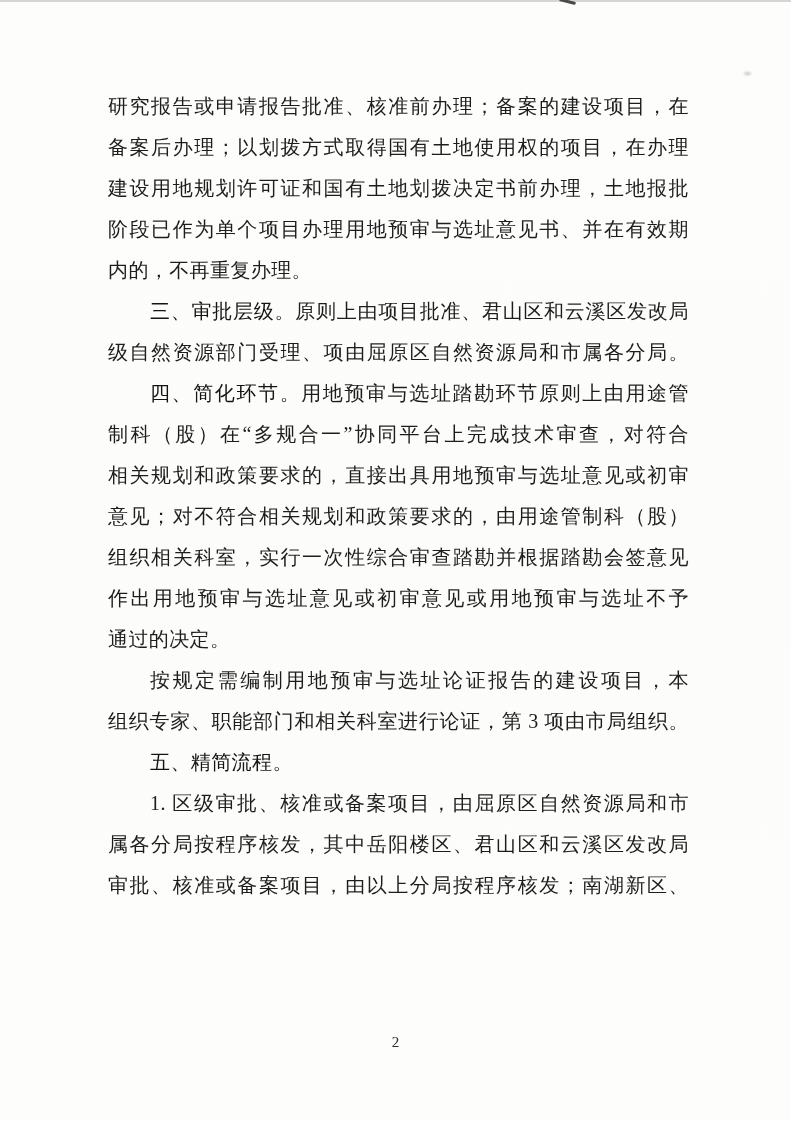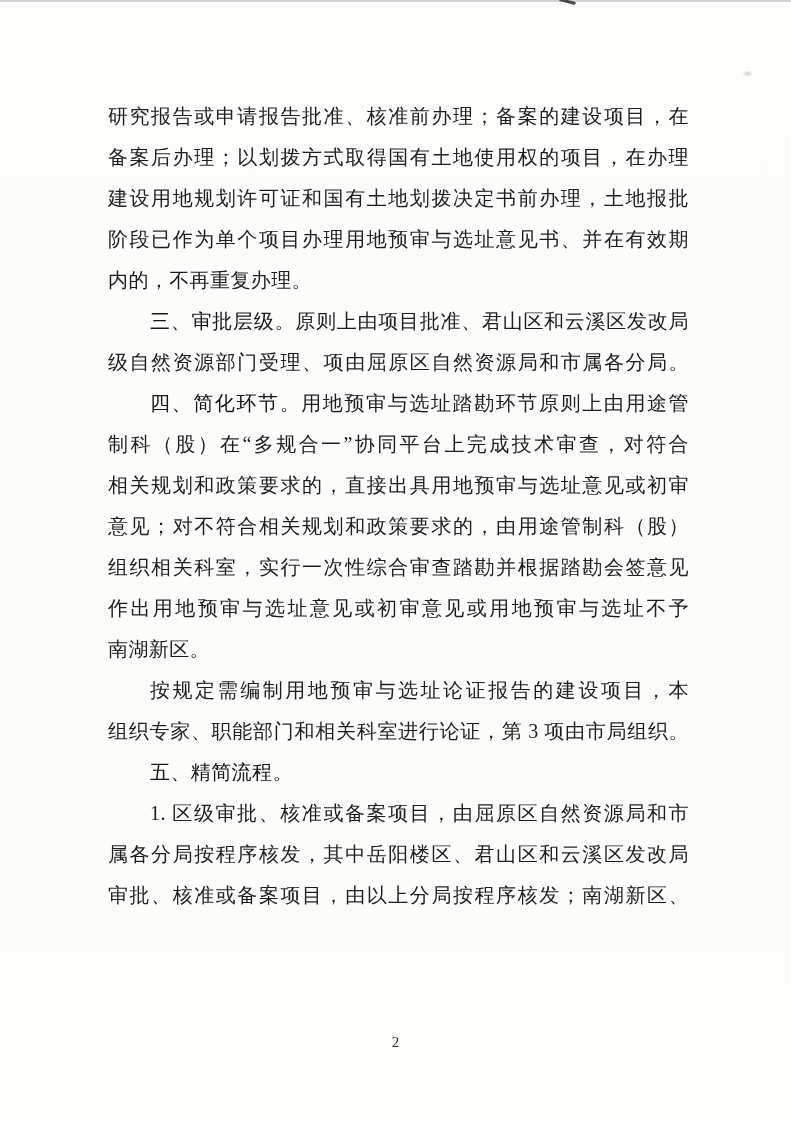--- a/index.html
+++ b/index.html
@@ -39,21 +39,21 @@
     position: absolute;
     left: 744px; top: 72px;
     width: 7px; height: 3px;
     background: #c9c9c9;
     border-radius: 50%;
     filter: blur(1px);
   }
   .content {
     position: absolute;
     left: 108px;
-    top: 96px;
+    top: 86px;
     width: 581px;
   }
   .doc-line {
     height: 41px;
     line-height: 41px;
     font-size: 20px;
     color: #1d1d1d;
     letter-spacing: 0.4px;
     text-align: justify;
     text-align-last: justify;
@@ -99,21 +99,21 @@
       <div class="doc-line"><span>阶段已作为单个项目办理用地预审与选址意见书、并在有效期</span></div>
       <div class="doc-line no-justify"><span>内的，不再重复办理。</span></div>
       <div class="doc-line indent"><span class="seg-bold">三、审批层级。</span><span>原则上由项目批准、君山区和云溪区发改局</span></div>
       <div class="doc-line"><span>级自然资源部门受理、项由屈原区自然资源局和市属各分局。</span></div>
       <div class="doc-line indent"><span class="seg-bold">四、简化环节。</span><span>用地预审与选址踏勘环节原则上由用途管</span></div>
       <div class="doc-line"><span>制科（股）在“多规合一”协同平台上完成技术审查，对符合</span></div>
       <div class="doc-line"><span>相关规划和政策要求的，直接出具用地预审与选址意见或初审</span></div>
       <div class="doc-line"><span>意见；对不符合相关规划和政策要求的，由用途管制科（股）</span></div>
       <div class="doc-line"><span>组织相关科室，实行一次性综合审查踏勘并根据踏勘会签意见</span></div>
       <div class="doc-line"><span>作出用地预审与选址意见或初审意见或用地预审与选址不予</span></div>
-      <div class="doc-line no-justify"><span>南湖新区。</span></div>
+      <div class="doc-line no-justify"><span>通过的决定。</span></div>
       <div class="doc-line indent"><span>按规定需编制用地预审与选址论证报告的建设项目，本</span></div>
       <div class="doc-line"><span>组织专家、职能部门和相关科室进行论证，第 3 项由市局组织。</span></div>
       <div class="doc-line indent no-justify"><span class="seg-bold">五、精简流程。</span></div>
       <div class="doc-line indent"><span>1. 区级审批、核准或备案项目，由屈原区自然资源局和市</span></div>
       <div class="doc-line"><span>属各分局按程序核发，其中岳阳楼区、君山区和云溪区发改局</span></div>
       <div class="doc-line"><span>审批、核准或备案项目，由以上分局按程序核发；南湖新区、</span></div>
     </div>
 
   <div class="page-number">2</div>
 </div>

